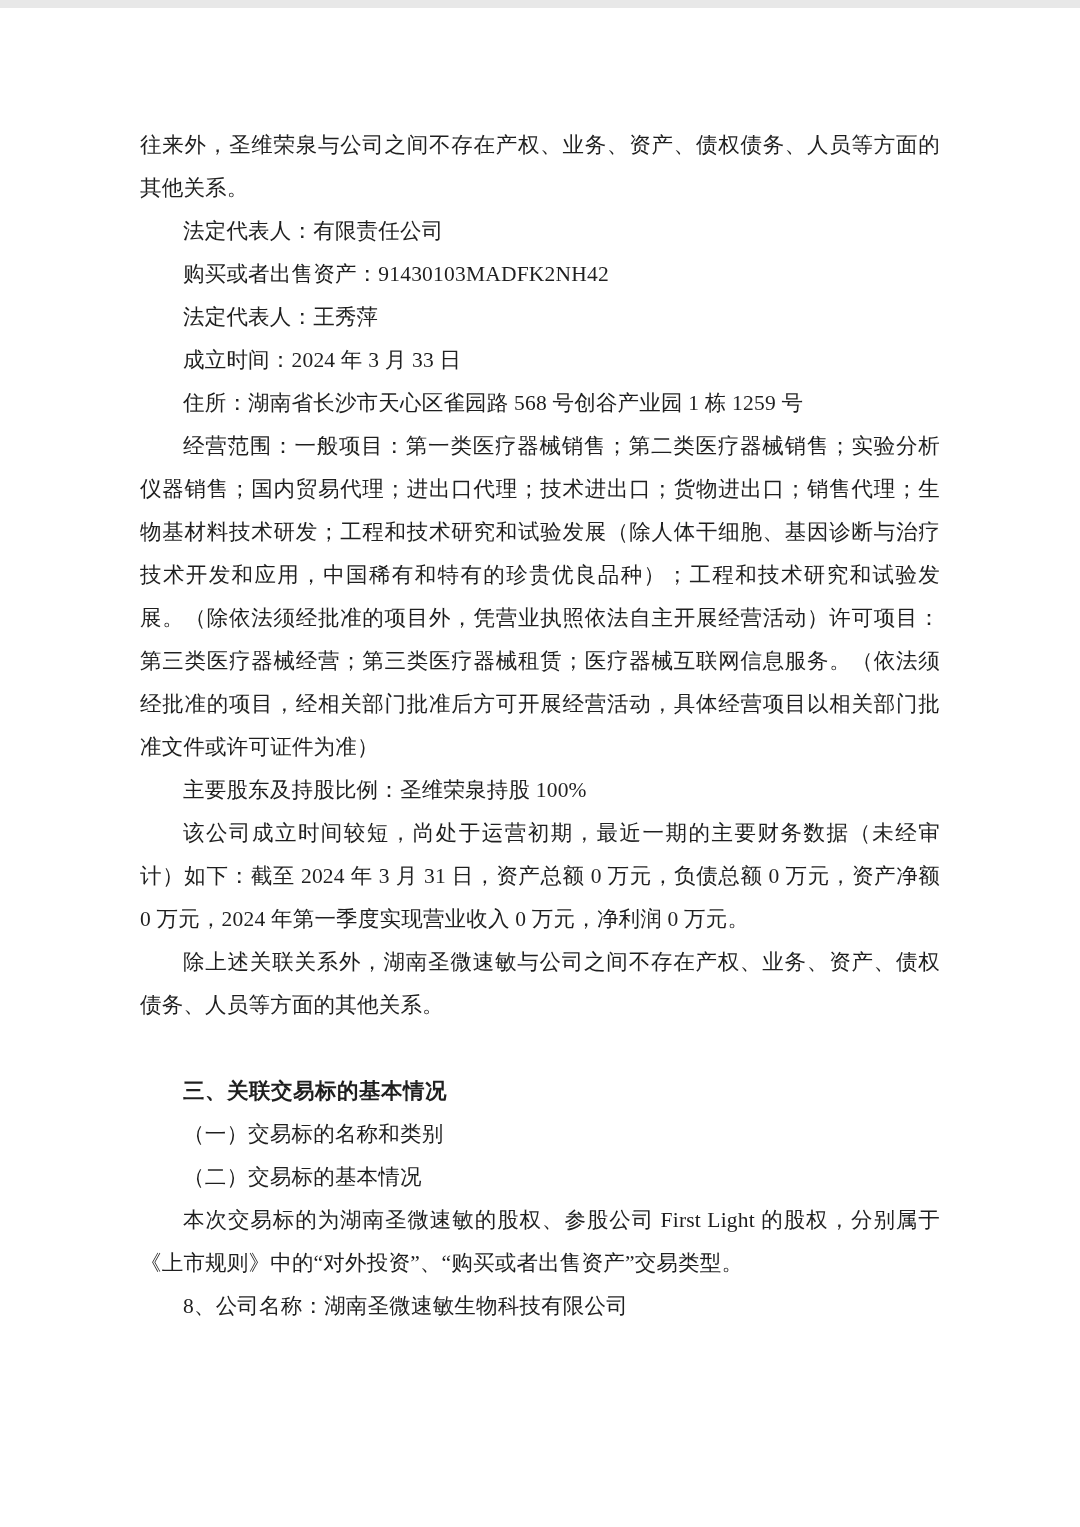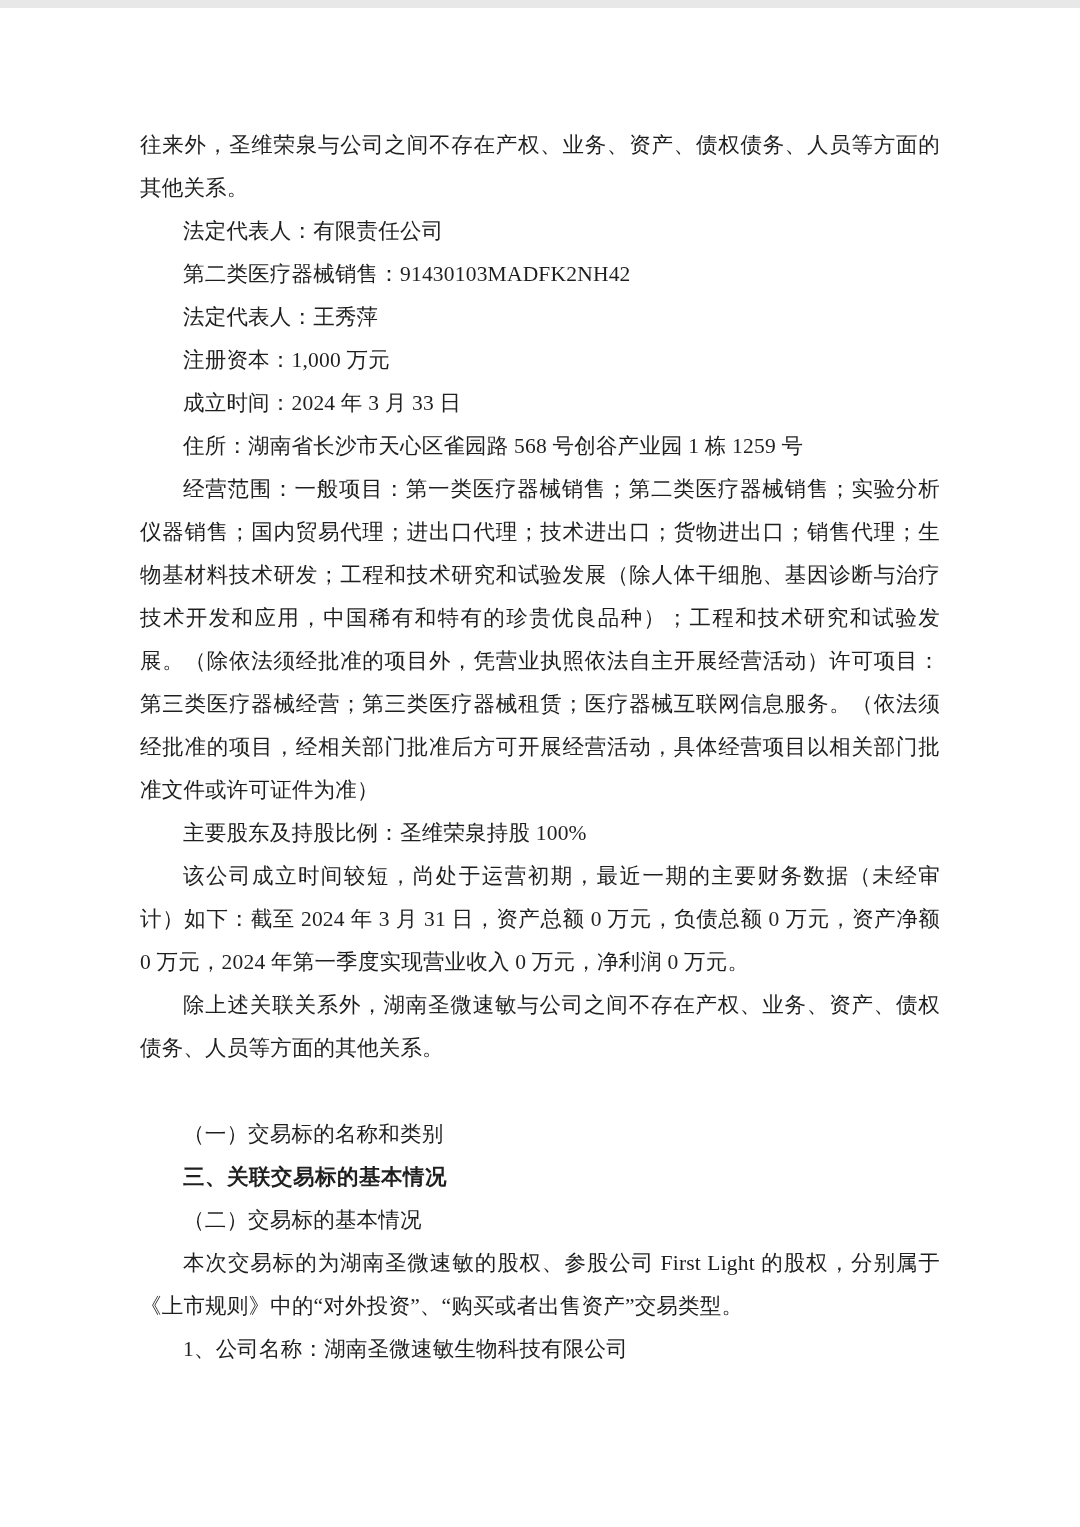--- a/index.html
+++ b/index.html
@@ -43,29 +43,28 @@
     height: 43px;
   }
 </style>
 </head>
 <body>
 
 <div class="page">
   <div class="doc-body" id="doc-body">
       <p class="">往来外，圣维荣泉与公司之间不存在产权、业务、资产、债权债务、人员等方面的其他关系。</p>
       <p class="indent">法定代表人：有限责任公司</p>
-      <p class="indent">第二类医疗器械销售：91430103MADFK2NH42</p>
+      <p class="indent">购买或者出售资产：91430103MADFK2NH42</p>
       <p class="indent">法定代表人：王秀萍</p>
-      <p class="indent">注册资本：1,000 万元</p>
       <p class="indent">成立时间：2024 年 3 月 33 日</p>
       <p class="indent">住所：湖南省长沙市天心区雀园路 568 号创谷产业园 1 栋 1259 号</p>
       <p class="indent">经营范围：一般项目：第一类医疗器械销售；第二类医疗器械销售；实验分析仪器销售；国内贸易代理；进出口代理；技术进出口；货物进出口；销售代理；生物基材料技术研发；工程和技术研究和试验发展（除人体干细胞、基因诊断与治疗技术开发和应用，中国稀有和特有的珍贵优良品种）；工程和技术研究和试验发展。（除依法须经批准的项目外，凭营业执照依法自主开展经营活动）许可项目：第三类医疗器械经营；第三类医疗器械租赁；医疗器械互联网信息服务。（依法须经批准的项目，经相关部门批准后方可开展经营活动，具体经营项目以相关部门批准文件或许可证件为准）</p>
       <p class="indent">主要股东及持股比例：圣维荣泉持股 100%</p>
       <p class="indent">该公司成立时间较短，尚处于运营初期，最近一期的主要财务数据（未经审计）如下：截至 2024 年 3 月 31 日，资产总额 0 万元，负债总额 0 万元，资产净额 0 万元，2024 年第一季度实现营业收入 0 万元，净利润 0 万元。</p>
       <p class="indent">除上述关联关系外，湖南圣微速敏与公司之间不存在产权、业务、资产、债权债务、人员等方面的其他关系。</p>
       <p class="spacer"></p>
+      <p class="indent bold">三、关联交易标的基本情况</p>
       <p class="indent">（一）交易标的名称和类别</p>
-      <p class="indent bold">三、关联交易标的基本情况</p>
       <p class="indent">（二）交易标的基本情况</p>
       <p class="indent">本次交易标的为湖南圣微速敏的股权、参股公司 First Light 的股权，分别属于《上市规则》中的“对外投资”、“购买或者出售资产”交易类型。</p>
-      <p class="indent">1、公司名称：湖南圣微速敏生物科技有限公司</p>
+      <p class="indent">8、公司名称：湖南圣微速敏生物科技有限公司</p>
     </div>
 </div>
 
 </body></html>

